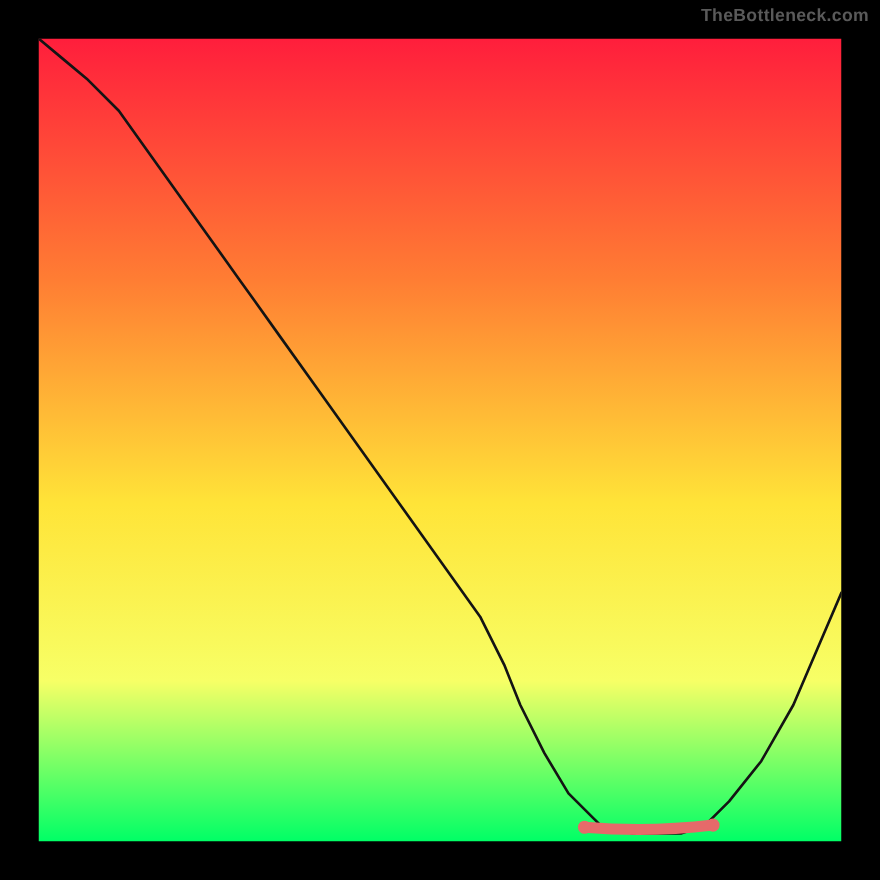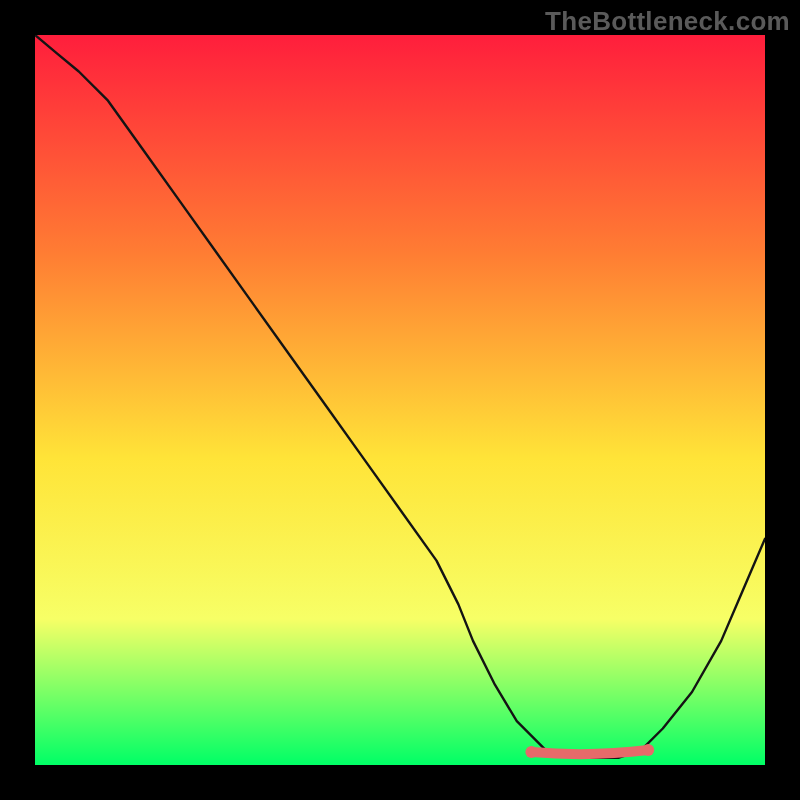--- a/index.html
+++ b/index.html
@@ -15,21 +15,21 @@
     width: 800px;
     height: 800px;
     background: #000;
     position: relative;
   }
   .watermark {
     position: absolute;
     top: 6px;
     right: 10px;
     color: #5a5a5a;
-    font-size: 26px;
+    font-size: 16px;
     font-weight: 600;
     letter-spacing: 0.3px;
     z-index: 5;
     user-select: none;
   }
   .plot-area {
     position: absolute;
     left: 35px;
     top: 35px;
     width: 730px;

